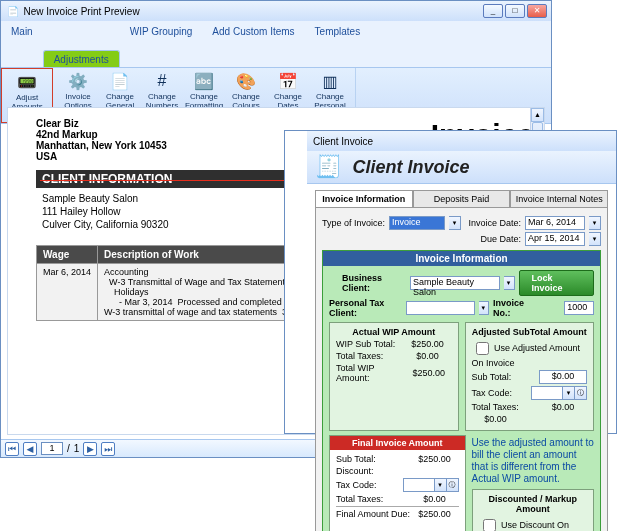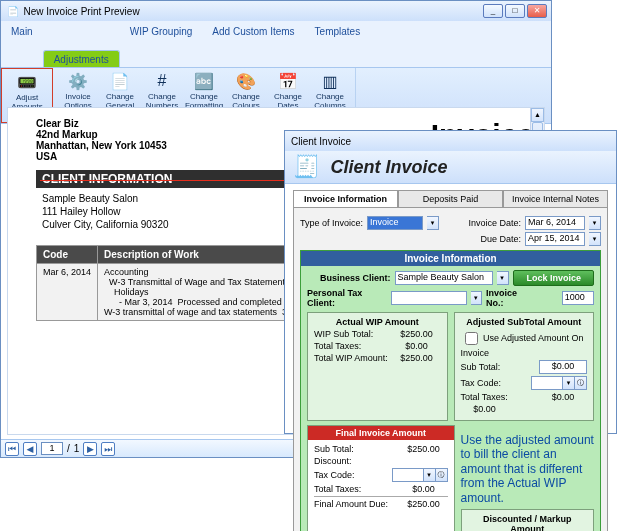--- a/index.html
+++ b/index.html
@@ -54,21 +54,21 @@
   .dd { width: 12px; height: 14px; border: 1px solid #7a9ac7; border-left: none; background: linear-gradient(#f0f6ff,#d2e3fb); text-align: center; font-size: 7px; line-height: 12px; }
   .greenbox { background: #b9eab8; border: 1px solid #3c9e3b; padding: 4px 6px; margin-top: 4px; }
   .bluebar { background: #315f9e; color: #fff; text-align: center; font-weight: bold; padding: 2px; font-size: 10px; margin: -4px -6px 4px; }
   .lockbtn { background: linear-gradient(#5fbf5d,#2b8a29); color: #fff; border: 1px solid #1d6c1b; padding: 2px 12px; font-weight: bold; font-size: 9px; border-radius: 2px; }
   .twocol { display: flex; gap: 6px; margin-top: 4px; }
   .box1 { flex: 1; border: 1px solid #7da07c; background: #e2f4e1; padding: 4px 6px; font-size: 9px; }
   .box1 .hdr { font-weight: bold; text-align: center; margin-bottom: 2px; }
   .redbar { background: #cc2a25; color: #fff; font-weight: bold; text-align: center; padding: 2px; margin: -4px -6px 4px; }
   .kv { display: flex; justify-content: space-between; margin: 2px 0; align-items: center; }
   .kv .v { width: 48px; text-align: center; }
-  .note { font-size: 12px; color: #0b4ba3; margin-top: 8px; line-height: 1.2; }
+  .note { font-size: 10px; color: #0b4ba3; margin-top: 2px; line-height: 1.2; }
 
   .redline { position: absolute; height: 1px; background: #e62d1c; z-index: 5; }
   .scrollbar { position:absolute; right:0; top:0; bottom:0; width:14px; background:#e9eef7; border-left:1px solid #c2d2ea; }
   .scrollbar .arr { height:14px; background:linear-gradient(#f0f6ff,#d4e4fb); border:1px solid #9cbce6; text-align:center; font-size:7px; line-height:12px; }
   .scrollbar .thumb { position:absolute; top:14px; left:1px; right:1px; height:60px; background:linear-gradient(#e6effc,#c8dcf7); border:1px solid #9cbce6; border-radius:2px; }
 </style>
 </head>
 <body>
 
 <div class="win" style="left:0; top:0; width:552px; height:458px;">
@@ -119,21 +119,21 @@
         <div class="rbtn">
             <div class="ricon">🎨</div>
             <div>Change Colours</div>
           </div>
         <div class="rbtn">
             <div class="ricon">📅</div>
             <div>Change Dates</div>
           </div>
         <div class="rbtn">
             <div class="ricon">▥</div>
-            <div>Change Columns</div>
+            <div>Change Personal</div>
           </div>
       </div>
     </div>
   </div>
 
   <div class="preview">
     <div class="doc">
       <div style="display:flex; justify-content:space-between;">
         <div>
           <div style="font-weight:bold;">Clear Biz</div>
@@ -145,21 +145,21 @@
       </div>
       <div class="bar-dark">CLIENT INFORMATION</div>
       <div class="sect">
         <div>Sample Beauty Salon</div>
         <div>111 Hailey Hollow</div>
         <div>Culver City, California  90320</div>
       </div>
       <table class="tbl">
         <tbody>
             <tr>
-              <th>Code</th>
+              <th>Wage</th>
               <th style="width:220px;">Description of Work</th>
             </tr>
         <tr>
           <td>Mar 6, 2014</td>
           <td style="white-space:pre-wrap;">Accounting
   W-3 Transmittal of Wage and Tax Statements
     Holidays
       - Mar 3, 2014  Processed and completed your W-3 transmittal of wage and tax statements  3 hrs</td>
         </tr>
       </tbody>
@@ -178,21 +178,21 @@
     <div class="pagenum">1</div>
     <span>/</span>
     <span>1</span>
     <div class="navbtn">▶</div>
     <div class="navbtn">⏭</div>
   </div>
 </div>
 
 <div class="redline" style="left:40px; top:180px; width:244px;"></div>
 
-<div class="win win2" style="left:284px; top:130px; width:333px; height:304px;">
+<div class="win win2" style="left:284px; top:130px; width:333px; height:304px;padding-left:22px;">
   <div class="titlebar">
     <span>Client Invoice</span>
   </div>
   <div class="w2head">
     <span style="font-size:22px;">🧾</span>
     <span class="bigtitle">Client Invoice</span>
   </div>
   <div class="content2">
     <div class="tabs2">
       <div class="tab2 active">Invoice Information</div>

